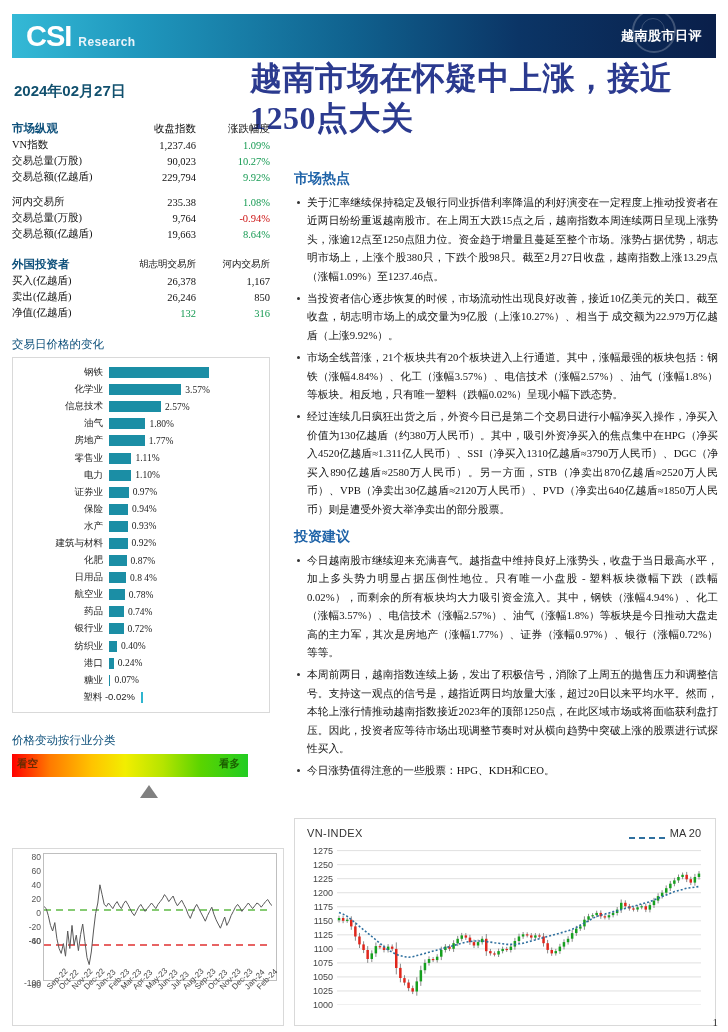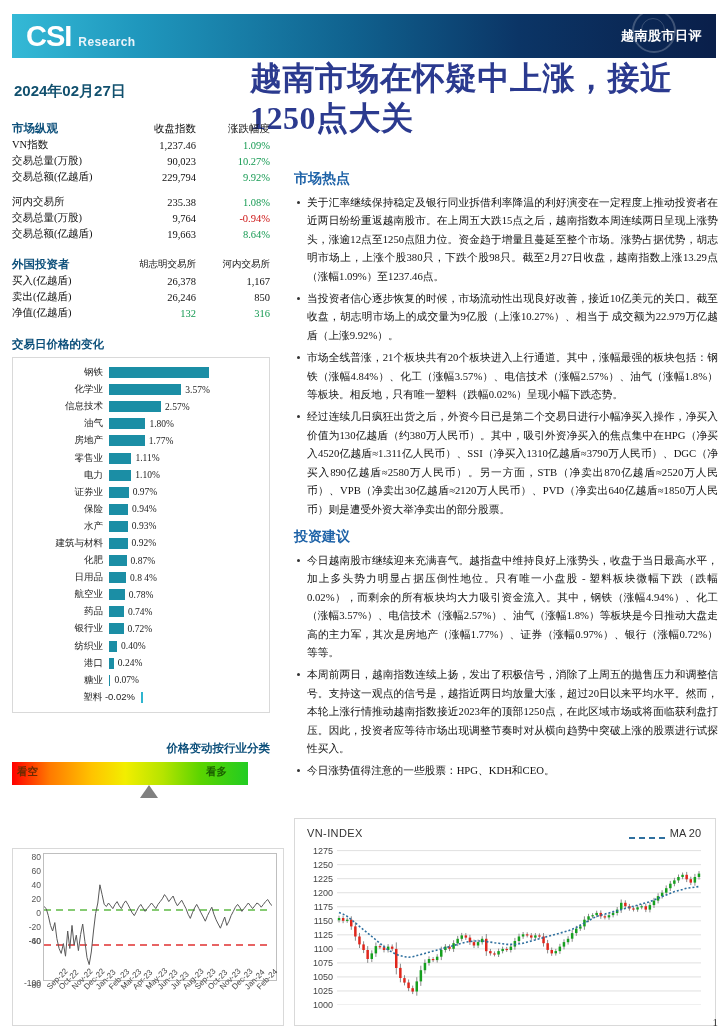--- a/index.html
+++ b/index.html
@@ -45,21 +45,21 @@
   .headline{
     position:absolute;left:250px;top:58px;width:470px;
     font-family:"Liberation Serif","DejaVu Serif",serif;
     font-weight:bold;font-size:32px;line-height:1.26;color:#2b3a8f;
     letter-spacing:.5px;
   }
   
   .lcol{position:absolute;left:12px;top:120px;width:258px;}
   .sec-h{
     font-family:"Liberation Sans","DejaVu Sans",sans-serif;
-    font-weight:bold;font-size:11.5px;color:#0c4f7a;margin-bottom:3px;
+    font-weight:normal;font-size:11.5px;color:#0c4f7a;margin-bottom:3px;
   }
   table.mkt{width:100%;border-collapse:collapse;font-size:10.5px;}
   table.mkt td{padding:1px 0;white-space:nowrap;}
   table.mkt .lbl{text-align:left;}
   table.mkt .val{text-align:right;padding-right:8px;width:80px;}
   table.mkt .chg{text-align:right;width:66px;}
   .th-title{
     font-family:"Liberation Sans","DejaVu Sans",sans-serif;
     font-weight:bold;font-size:11.5px;color:#0c4f7a;text-align:left;
   }
@@ -86,21 +86,21 @@
   .gauge-wrap{margin-top:6px;}
   .gauge{
     position:relative;height:23px;width:236px;margin-top:6px;
     background:linear-gradient(90deg,#ff0000 0%,#ff7a00 16%,#ffc400 34%,#f2ee00 48%,#b5e400 64%,#5ad400 80%,#22cc22 100%);
   }
   .gauge .g-left{
     position:absolute;left:5px;top:3px;font-size:10.5px;font-weight:bold;color:#6b2b00;
     font-family:"Liberation Sans","DejaVu Sans",sans-serif;
   }
   .gauge .g-right{
-    position:absolute;right:21px;top:3px;font-size:10.5px;font-weight:bold;color:#1b5f00;
+    position:absolute;right:8px;top:3px;font-size:10.5px;font-weight:bold;color:#1b5f00;
     font-family:Liberation Mono, monospace;
   }
   .needle{
     position:absolute;top:22px;width:0;height:0;
     border-left:9px solid transparent;border-right:9px solid transparent;
     border-bottom:13px solid #808080;
   }
   
   .breadth{
     position:absolute;left:12px;top:848px;width:272px;height:178px;
@@ -381,21 +381,21 @@
       </div>
       <div class="srow">
         <div class="sname negname" style="width:118px">塑料 -0.02%</div>
         <div class="sbarwrap">
           <div class="sbar neg" style="width:2px"></div>
         </div>
       </div>
     </div>
 
   <div class="gauge-wrap">
-    <div class="sec-h" style="margin-top:28px;text-align:right;">价格变动按行业分类</div>
+    <div class="sec-h" style="margin-top:20px;">价格变动按行业分类</div>
     <div class="gauge" id="gauge">
       <span class="g-left">看空</span>
       <span class="g-right">看多</span>
     </div>
     <div class="needle" id="needle" style="left: 127.88px; top: 665px;"></div>
   </div>
 </div>
 
 <div class="breadth">
   <div class="bd-yaxis" id="bd-yaxis">

